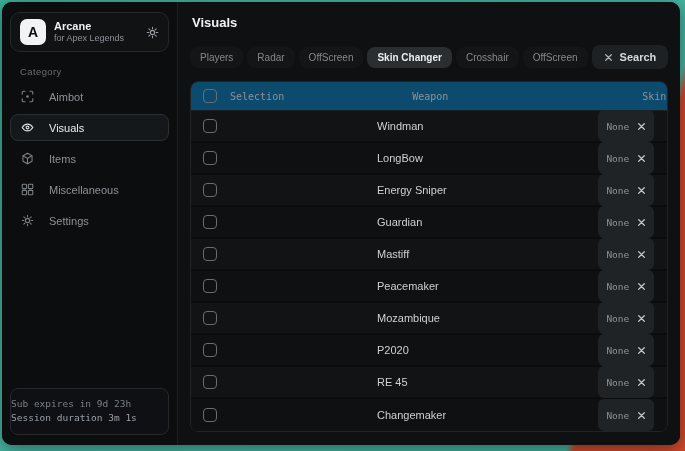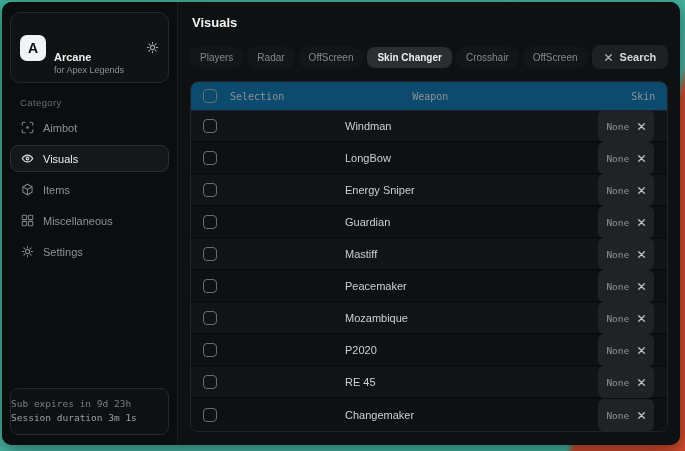--- a/index.html
+++ b/index.html
@@ -27,30 +27,30 @@
   }
   .logo-card{
     border:1px solid #26292c; background:#101214; border-radius:10px;
     display:flex; align-items:center; gap:8px; padding:6px 9px;
   }
   .avatar{
     width:26px; height:26px; border-radius:7px; background:#f2f3f4;
     color:#0b0d0e; font-weight:bold; font-size:14px;
     display:flex; align-items:center; justify-content:center;
   }
-  .logo-text{ line-height:1.25;margin-top:32px; }
+  .logo-text{ line-height:1.25; }
   .app-name{ font-size:11px; font-weight:bold; color:#eef0f1; }
   .app-sub{ font-size:9px; color:#8d9297; }
   .icon{ display:inline-flex; align-items:center; justify-content:center; }
   .gear-top{ margin-left:auto; color:#9aa0a5; }
   .category-label{
     margin:14px 0 6px 10px; font-size:9.5px; color:#696e73; letter-spacing:.4px;
   }
   .nav-item{
-    display:flex; align-items:center; gap:9px;
+    display:flex; align-items:center; gap:15px;
     padding:6px 10px; margin-bottom:4px; border-radius:8px;
     border:1px solid transparent;
     color:#8d9297; font-size:11px; cursor:default;
   }
   .nav-item .icon{ color:#7d8287; }
   .nav-item.active{
     background:#15181b; border-color:#2b2f33; color:#e9ebed;
   }
   .nav-item.active .icon{ color:#d8dbde; }
   .footer-card{
@@ -90,24 +90,24 @@
     height:29px; display:flex; align-items:center;
     background:#0c4a6e; border-bottom:1px solid #1e2124;
     font-family:"DejaVu Sans Mono", monospace; font-size:10px; color:#8d9297;
   }
   .checkbox{
     width:14px; height:14px; flex:0 0 14px; margin-left:12px;
     border:1.5px solid #686d71; border-radius:4px; background:transparent;
   }
   .sel-h{ margin-left:13px; }
   .weap-cell{ flex:1; padding-left:128px; }
-  .skin-h{ margin-right:12px; }
+  .skin-h{ margin-right:1px; }
   .trow{
     height:32px; display:flex; align-items:center;
-    background:#111315; border-bottom:2px solid #0a0c0d;
+    background:#111315; border-bottom:2px solid #0a0c0d;gap:32px;
   }
   .trow:nth-child(even){ background:#0e1012; }
   .trow:last-child{ border-bottom:none; }
   .weapon-name{
     flex:1; padding-left:128px; font-size:11px; color:#cdd1d4;
   }
   .skin-pill{
     margin-right:13px; height:32px; display:flex; align-items:center; gap:8px;
     background:#1f2326; border-radius:6px; padding:0 8px;
   }

